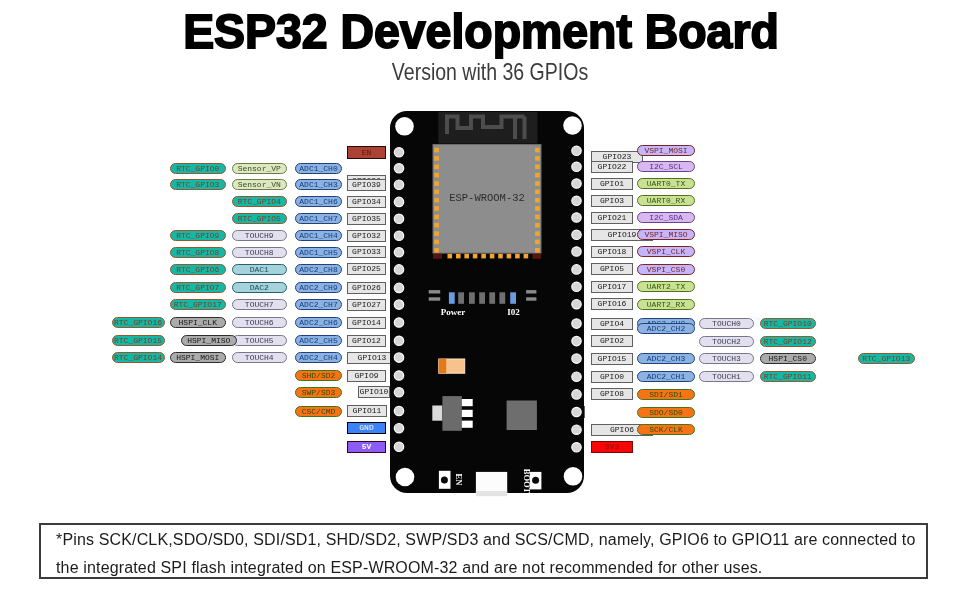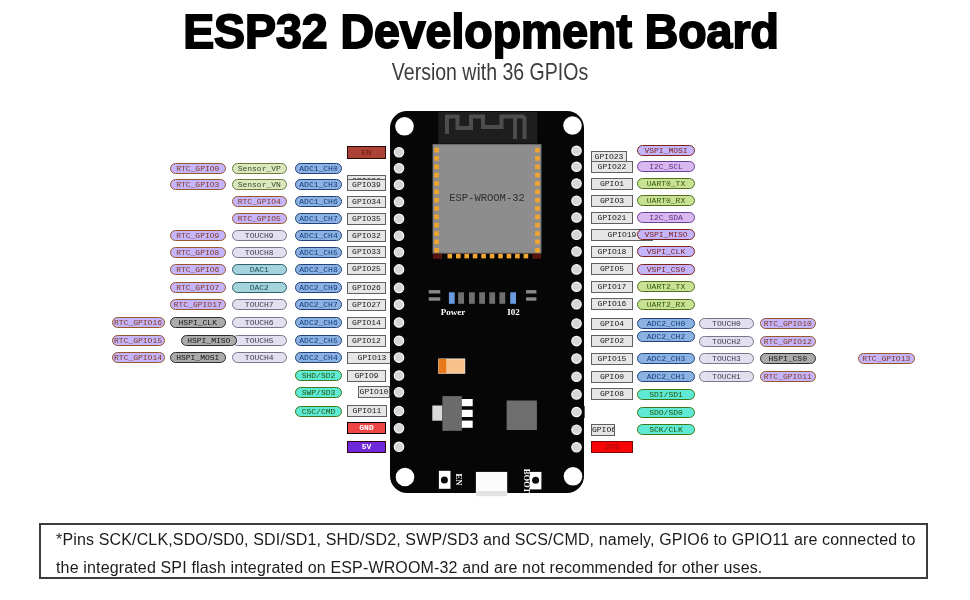--- a/index.html
+++ b/index.html
@@ -5,34 +5,34 @@
  font-family:"Liberation Sans",sans-serif}
 .ab{position:absolute}
 .ttl{left:-4px;width:970px;top:3px;text-align:center;font-weight:bold;font-size:49px;
  color:#000;-webkit-text-stroke:1.9px #000;transform:scaleX(.947);transform-origin:50% 50%}
 .sub{left:4.5px;width:970px;top:58px;text-align:center;font-size:24px;color:#3c3c3c;
  transform:scaleX(.813);transform-origin:485px 50%}
 .lbl{font-family:"Liberation Mono",monospace;font-size:8px;text-align:center;
  white-space:nowrap;overflow:hidden}
 .pill{height:11px;line-height:9.5px;border:1px solid;border-radius:5.5px}
 .box{height:12px;line-height:10.5px;border:1px solid}
-.or{background:#c4b5fd;border-color:#99572c;color:#83391c}
+.or{background:#14b8a6;border-color:#99572c;color:#83391c}
 .gn{background:#dce8c0;border-color:#6f7b40;color:#3c4c22}
 .bl{background:#8cb2e2;border-color:#23427c;color:#123c80}
 .lv{background:#e2dfee;border-color:#77778c;color:#3c3c50}
 .cy{background:#a5d3dc;border-color:#2b5f6b;color:#174f5c}
 .gy{background:#ababab;border-color:#2e2e2e;color:#161616}
-.sd{background:#5eead4;border-color:#3e7718;color:#245208}
+.sd{background:#f97316;border-color:#3e7718;color:#245208}
 .sa{background:#c4b5fd;border-color:#7e241c;color:#7e241c}
 .vi{background:#d7b9f0;border-color:#6d3f96;color:#5b2d87}
 .ua{background:#c8e193;border-color:#52711f;color:#33570e}
 .g{background:#e6e6e6;border-color:#606060;color:#1a1a1a}
 .en{background:#ac4136;border-color:#230b07;color:#611509;height:12.5px;line-height:11px}
-.gnd{background:#ef4444;border-color:#000;color:#fff;font-weight:bold}
-.v5{background:#6d28d9;border-color:#3a0404;color:#fff;font-weight:bold}
+.gnd{background:#3b82f6;border-color:#000;color:#fff;font-weight:normal}
+.v5{background:#8b5cf6;border-color:#3a0404;color:#fff;font-weight:bold}
 .v33{background:#f60606;border-color:#7c0606;color:#a80e0e;font-weight:bold}
 .note{left:39px;top:523px;width:889px;height:56px;border:2px solid #3c3c3c;
  font-size:16px;color:#1c1c1c;letter-spacing:.15px;line-height:27.5px;padding:1px 0 0 15px;white-space:nowrap}
 </style></head><body>
 <div class="ab ttl">ESP32 Development Board</div>
 <div class="ab sub">Version with 36 GPIOs</div>
 <div class="ab lbl box en" style="left:347px;top:146.1px;width:39px">EN</div>
 <div class="ab lbl box g" style="left:347px;top:175px;width:39px">GPIO36</div>
 <div class="ab lbl pill bl" style="left:295.0px;top:162.8px;width:47.0px">ADC1_CH0</div>
 <div class="ab lbl pill gn" style="left:232.0px;top:162.8px;width:54.5px">Sensor_VP</div>
@@ -83,21 +83,21 @@
 <div class="ab lbl pill gy" style="left:170.0px;top:352.1px;width:55.5px">HSPI_MOSI</div>
 <div class="ab lbl pill or" style="left:111.5px;top:352.1px;width:53.0px">RTC_GPIO14</div>
 <div class="ab lbl box g" style="left:347px;top:369.5px;width:39px">GPIO9</div>
 <div class="ab lbl pill sd" style="left:295.0px;top:370.0px;width:47.0px">SHD/SD2</div>
 <div class="ab lbl box g" style="left:358px;top:386.3px;width:32px">GPIO10</div>
 <div class="ab lbl pill sd" style="left:295.0px;top:386.8px;width:47.0px">SWP/SD3</div>
 <div class="ab lbl box g" style="left:347px;top:405.0px;width:40px">GPIO11</div>
 <div class="ab lbl pill sd" style="left:295.0px;top:405.5px;width:47.0px">CSC/CMD</div>
 <div class="ab lbl box gnd" style="left:347px;top:422.2px;width:39px">GND</div>
 <div class="ab lbl box v5" style="left:347px;top:440.8px;width:39px">5V</div>
-<div class="ab lbl box g" style="left:591px;top:151px;width:36px">GPIO23</div>
+<div class="ab lbl box g" style="left:591px;top:151px;width:52px">GPIO23</div>
 <div class="ab lbl pill sa" style="left:637.0px;top:145.3px;width:58.0px">VSPI_MOSI</div>
 <div class="ab lbl box g" style="left:591px;top:160.8px;width:42px">GPIO22</div>
 <div class="ab lbl pill vi" style="left:637.0px;top:161.3px;width:58.0px">I2C_SCL</div>
 <div class="ab lbl box g" style="left:591px;top:177.5px;width:42px">GPIO1</div>
 <div class="ab lbl pill ua" style="left:637.0px;top:178.0px;width:58.0px">UART0_TX</div>
 <div class="ab lbl box g" style="left:591px;top:194.8px;width:42px">GPIO3</div>
 <div class="ab lbl pill ua" style="left:637.0px;top:195.3px;width:58.0px">UART0_RX</div>
 <div class="ab lbl box g" style="left:591px;top:211.5px;width:42px">GPIO21</div>
 <div class="ab lbl pill vi" style="left:637.0px;top:212.0px;width:58.0px">I2C_SDA</div>
 <div class="ab lbl box g" style="left:591px;top:228.8px;width:62px">GPIO19</div>
@@ -108,37 +108,37 @@
 <div class="ab lbl pill sa" style="left:637.0px;top:263.9px;width:58.0px">VSPI_CS0</div>
 <div class="ab lbl box g" style="left:591px;top:280.8px;width:42px">GPIO17</div>
 <div class="ab lbl pill ua" style="left:637.0px;top:281.3px;width:58.0px">UART2_TX</div>
 <div class="ab lbl box g" style="left:591px;top:298.2px;width:42px">GPIO16</div>
 <div class="ab lbl pill ua" style="left:637.0px;top:298.7px;width:58.0px">UART2_RX</div>
 <div class="ab lbl box g" style="left:591px;top:317.6px;width:42px">GPIO4</div>
 <div class="ab lbl pill bl" style="left:637.0px;top:318.1px;width:58.0px">ADC2_CH0</div>
 <div class="ab lbl pill lv" style="left:699.0px;top:318.1px;width:55.0px">TOUCH0</div>
 <div class="ab lbl pill or" style="left:760.0px;top:318.1px;width:55.5px">RTC_GPIO10</div>
 <div class="ab lbl box g" style="left:591px;top:335.1px;width:42px">GPIO2</div>
-<div class="ab lbl pill bl" style="left:637.0px;top:331px;width:58.0px">ADC2_CH2</div>
+<div class="ab lbl pill bl" style="left:637.0px;top:323px;width:58.0px">ADC2_CH2</div>
 <div class="ab lbl pill lv" style="left:699.0px;top:335.6px;width:55.0px">TOUCH2</div>
 <div class="ab lbl pill or" style="left:760.0px;top:335.6px;width:55.5px">RTC_GPIO12</div>
 <div class="ab lbl box g" style="left:591px;top:352.6px;width:42px">GPIO15</div>
 <div class="ab lbl pill bl" style="left:637.0px;top:353.1px;width:58.0px">ADC2_CH3</div>
 <div class="ab lbl pill lv" style="left:699.0px;top:353.1px;width:55.0px">TOUCH3</div>
 <div class="ab lbl pill gy" style="left:760.0px;top:353.1px;width:55.5px">HSPI_CS0</div>
 <div class="ab lbl pill or" style="left:858px;top:353.1px;width:56.5px">RTC_GPIO13</div>
 <div class="ab lbl box g" style="left:591px;top:370.7px;width:42px">GPIO0</div>
 <div class="ab lbl pill bl" style="left:637.0px;top:371.2px;width:58.0px">ADC2_CH1</div>
 <div class="ab lbl pill lv" style="left:699.0px;top:371.2px;width:55.0px">TOUCH1</div>
 <div class="ab lbl pill or" style="left:760.0px;top:371.2px;width:55.5px">RTC_GPIO11</div>
 <div class="ab lbl box g" style="left:591px;top:388.4px;width:42px">GPIO8</div>
 <div class="ab lbl pill sd" style="left:637.0px;top:388.9px;width:58.0px">SDI/SD1</div>
 <div class="ab lbl box g" style="left:557px;top:406.0px;width:28px">GPIO7</div>
 <div class="ab lbl pill sd" style="left:637.0px;top:406.5px;width:58.0px">SDO/SD0</div>
-<div class="ab lbl box g" style="left:591px;top:423.7px;width:24px">GPIO6</div>
+<div class="ab lbl box g" style="left:591px;top:423.7px;width:62px">GPIO6</div>
 <div class="ab lbl pill sd" style="left:637.0px;top:424.2px;width:58.0px">SCK/CLK</div>
 <div class="ab lbl box v33" style="left:591px;top:440.8px;width:42px">3V3</div>
 <svg class="ab" style="left:390px;top:111px" width="194" height="386" viewBox="0 0 194 386">
     <rect x="0" y="0" width="194" height="382" rx="17" fill="#060606"></rect>
     <rect x="48.4" y="1" width="99" height="31.5" fill="#1e1e1e"></rect>
     <path d="M57 23 V5.5 H67.5 V17 H81 V5.5 H93 V16 H111.5 V5.5 H134.5 M125 7.5 V28 M134.5 5.5 V28" fill="none" stroke="#4d4d4d" stroke-width="4"></path>
     <circle cx="14.5" cy="15.3" r="9.3" fill="#fff"></circle>
     <circle cx="182.5" cy="14.5" r="9.3" fill="#fff"></circle>
     <circle cx="15.0" cy="366.0" r="9.3" fill="#fff"></circle>
     <circle cx="183.0" cy="365.3" r="9.3" fill="#fff"></circle>

